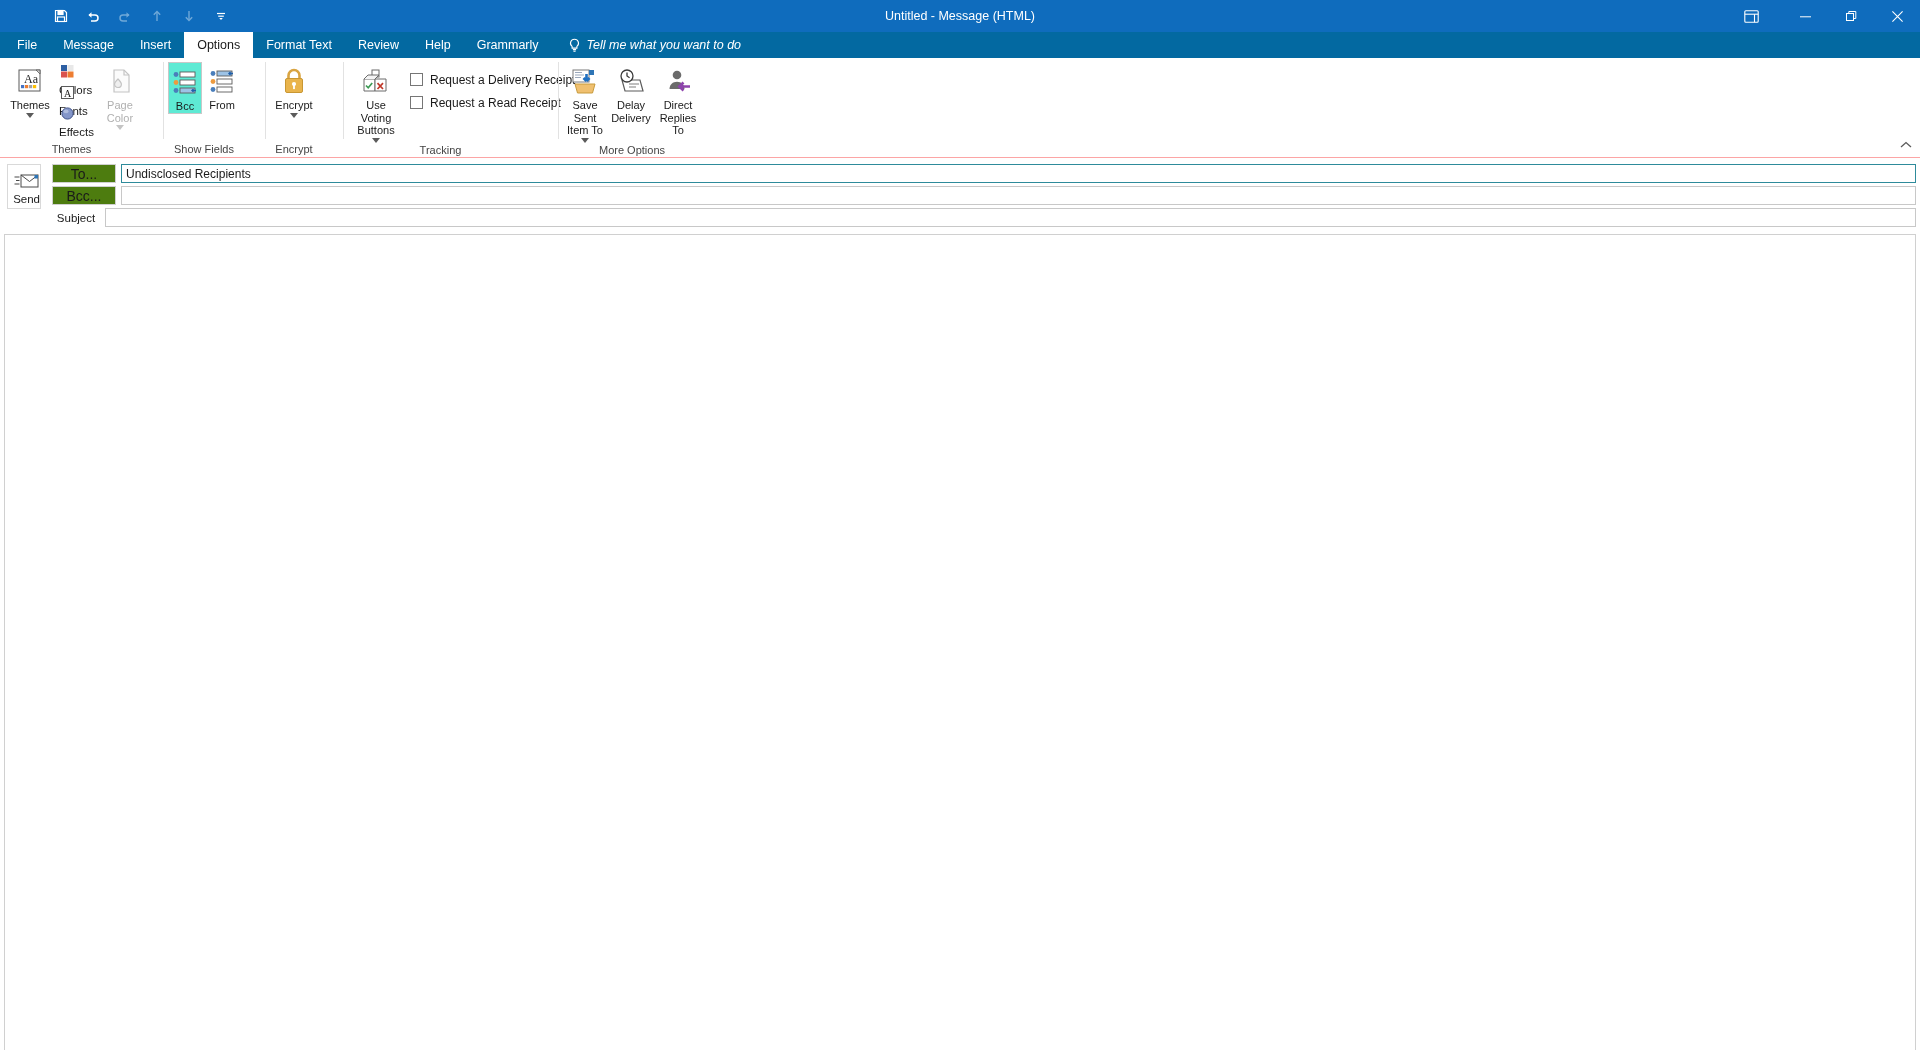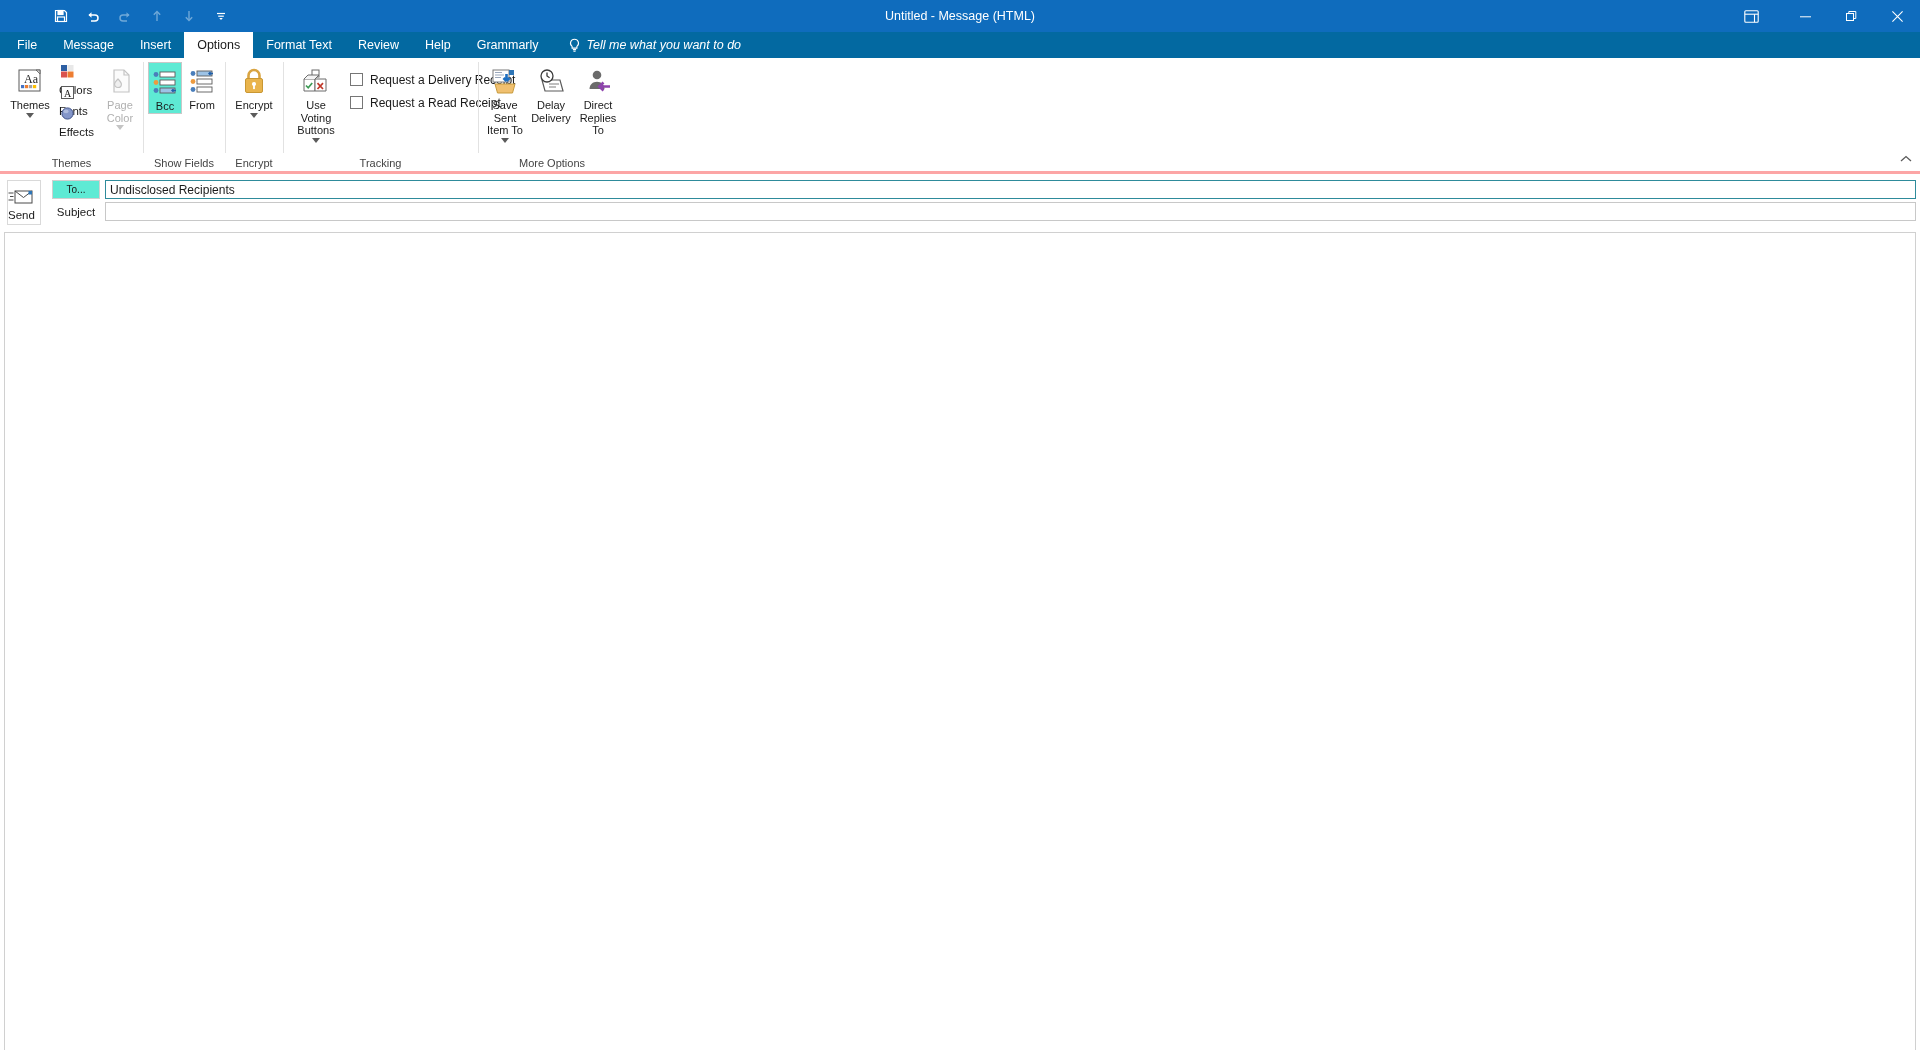--- a/index.html
+++ b/index.html
@@ -44,22 +44,22 @@
   }
   .tab.active { background: #ffffff; color: #1a1a1a; }
   .tellme {
     display: flex; align-items: center; gap: 6px; padding: 0 10px 0 16px;
     color: #ffffff; font-size: 12.5px; font-style: italic;
   }
   .tellme .bulb { display: flex; align-items: center; }
 
   
   .ribbon {
-    height: 116px; background: #ffffff; border-bottom: 3px solid #fca5a5;
-    display: flex; position: relative;
+    height: 100px; background: #ffffff; border-bottom: 1px solid #fca5a5;
+    display: flex; position: relative; gap: 20px;
   }
   .rgroup { display: flex; flex-direction: column; position: relative; padding: 0; }
   .rgroup-body { flex: 1; display: flex; align-items: flex-start; padding: 4px 5px 0 5px; }
   .rgroup-label {
     height: 16px; font-size: 11px; color: #444; text-align: center;
     display: flex; align-items: center; justify-content: center; position: relative;
   }
   .rgroup + .rgroup::before {
     content: ""; position: absolute; left: 0; top: 4px; bottom: 18px; width: 1px; background: #e2e2e2;
   }
@@ -96,30 +96,30 @@
     position: absolute; right: 6px; bottom: 4px; width: 16px; height: 16px;
     display: flex; align-items: center; justify-content: center;
   }
 
   
   .compose-head {
     display: flex; padding: 6px 4px 4px 6px; background: #ffffff; gap: 4px;
   }
   .send-col { width: 36px; display: flex; flex-direction: column; align-items: center; }
   .send-btn {
-    width: 34px; display: flex; flex-direction: column; align-items: flex-start;
+    width: 34px; display: flex; flex-direction: column; align-items: flex-end;
     border: 1px solid #d9d9d9; padding: 6px 0 3px 0; font-size: 11.5px; color: #1a1a1a;
     cursor: default; background: #ffffff;
   }
   .send-btn .ico { height: 22px; display: flex; align-items: center; justify-content: center; }
   .fields { flex: 1; display: flex; flex-direction: column; gap: 3px; padding-left: 6px; }
   .field-row { display: flex; align-items: stretch; height: 19px; }
   .field-btn {
-    width: 48px; border: 1px solid #d0d0d0; background: #5eead4;
-    font-size: 10px; color: #1a1a1a; display: flex; align-items: center; justify-content: center;
+    width: 64px; border: 1px solid #d0d0d0; background: #4d7c0f;
+    font-size: 14px; color: #1a1a1a; display: flex; align-items: center; justify-content: center;
     cursor: default;
   }
   .field-lbl {
     width: 48px; font-size: 11.5px; color: #1a1a1a;
     display: flex; align-items: center; justify-content: center;
   }
   .field-input {
     flex: 1; margin-left: 5px; border: 1px solid #c8c8c8; background: #ffffff;
     font-size: 12px; color: #1a1a1a; padding: 0 4px;
     font-family: "Liberation Sans", sans-serif;
@@ -459,19 +459,23 @@
       <span>Send</span>
     </div>
   </div>
 
   <div class="fields">
     <div class="field-row">
       <div class="field-btn">To...</div>
       <div class="field-input focused">Undisclosed Recipients</div>
     </div>
     <div class="field-row">
+      <div class="field-btn">Bcc...</div>
+      <div class="field-input"></div>
+    </div>
+    <div class="field-row">
       <div class="field-lbl">Subject</div>
       <div class="field-input"></div>
     </div>
   </div>
 </div>
 
 <div class="body-area"></div>
 
 </body></html>

